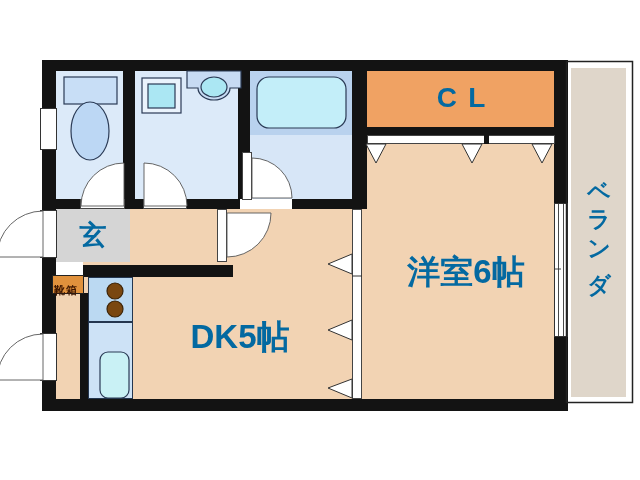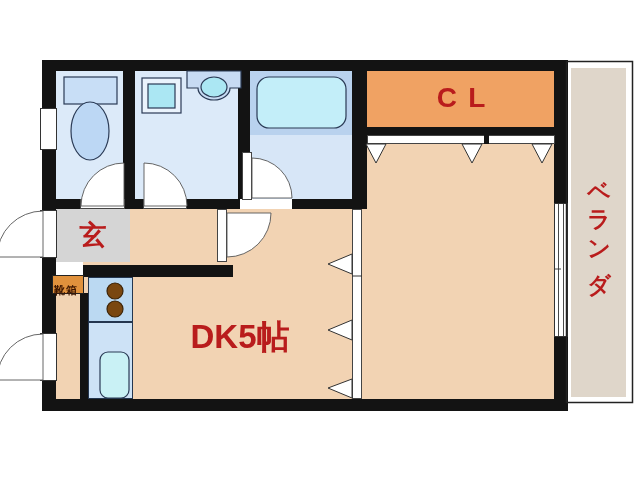--- a/index.html
+++ b/index.html
@@ -1,21 +1,21 @@
 <!DOCTYPE html>
 <html><head>
 <meta charset="utf-8">
 <style>
   html,body{margin:0;padding:0;background:#fff;}
   #plan{position:relative;width:640px;height:480px;background:#fff;overflow:hidden;
         font-family:"Liberation Sans","DejaVu Sans",sans-serif;}
   .abs{position:absolute;box-sizing:border-box;}
   .wall{background:#131313;}
   .peach{background:#F2D3B3;}
-  .lbl{display:flex;align-items:center;justify-content:center;color:#b91c1c;
+  .lbl{display:flex;align-items:center;justify-content:center;color:#0369a1;
        font-weight:600;line-height:1;}
   svg.overlay{position:absolute;left:0;top:0;pointer-events:none;}
 </style>
 </head>
 <body>
 
 <div id="plan">
 
   <div class="abs peach" style="left:56px;top:209px;width:296px;height:190px;"></div>
   <div class="abs peach" style="left:362px;top:144px;width:192px;height:255px;"></div>
@@ -104,16 +104,17 @@
       <rect x="257" y="77" width="89" height="51" rx="12" fill="#C3EEF9"></rect>
       <circle cx="115" cy="291" r="8" fill="#7A4710" stroke="#3d2408"></circle>
       <circle cx="115" cy="309" r="8" fill="#7A4710" stroke="#3d2408"></circle>
       <rect x="100" y="352" width="29" height="46" rx="8" fill="#C9F1F5"></rect>
     </g>
   </svg>
 
   <div class="abs lbl" style="left:56px;top:209px;width:74px;height:53px;font-size:27px;">玄</div>
   <div class="abs lbl" style="left:52px;top:281px;width:28px;height:19px;font-size:11px;font-weight:bold;color:#3d1600;letter-spacing:1px;">靴箱</div>
   <div class="abs lbl" style="left:150px;top:318px;width:180px;height:36px;font-size:33px;text-align:center;">DK5帖</div>
+  <div class="abs lbl" style="left:370px;top:252px;width:192px;height:38px;font-size:33px;">洋室6帖</div>
   <div class="abs lbl" style="left:367px;top:71px;width:188px;height:54px;font-size:28px;letter-spacing:0.4em;padding-left:0.4em;">CL</div>
   <div class="abs lbl" style="left:584px;top:158px;width:30px;height:132px;font-size:23px;writing-mode:vertical-rl;letter-spacing:0.18em;">ベランダ</div>
 
 </div>
 
 </body></html>

